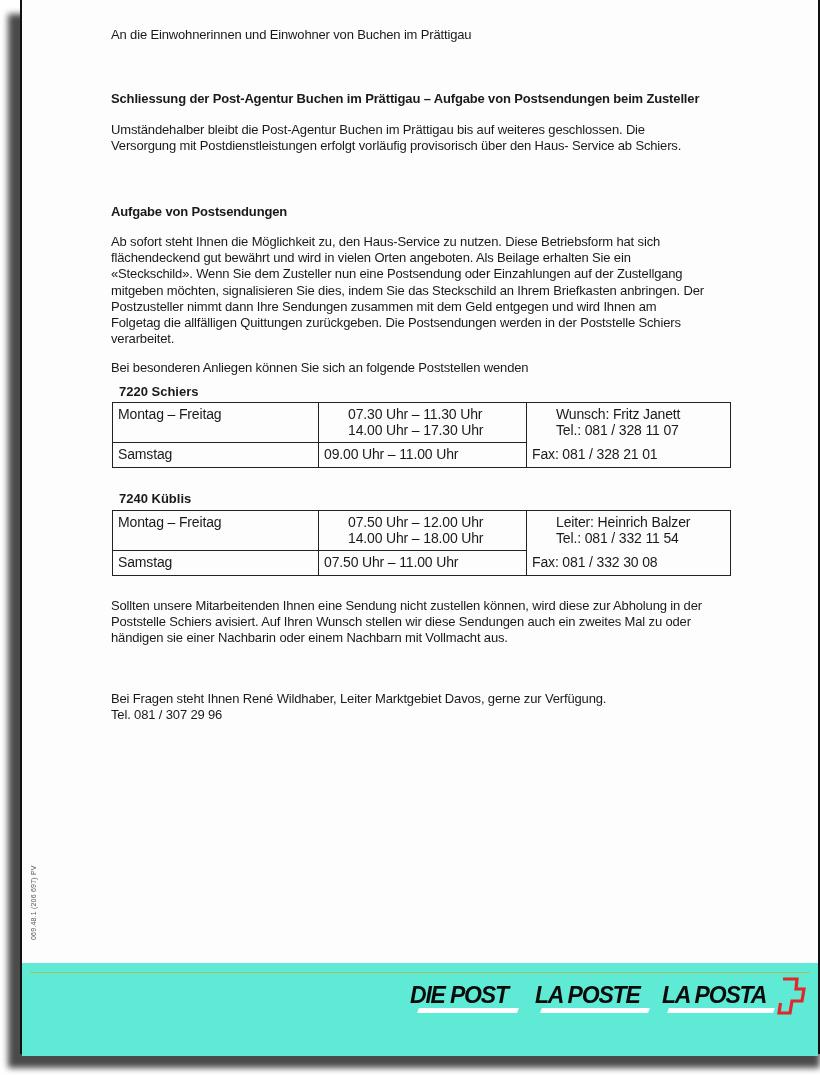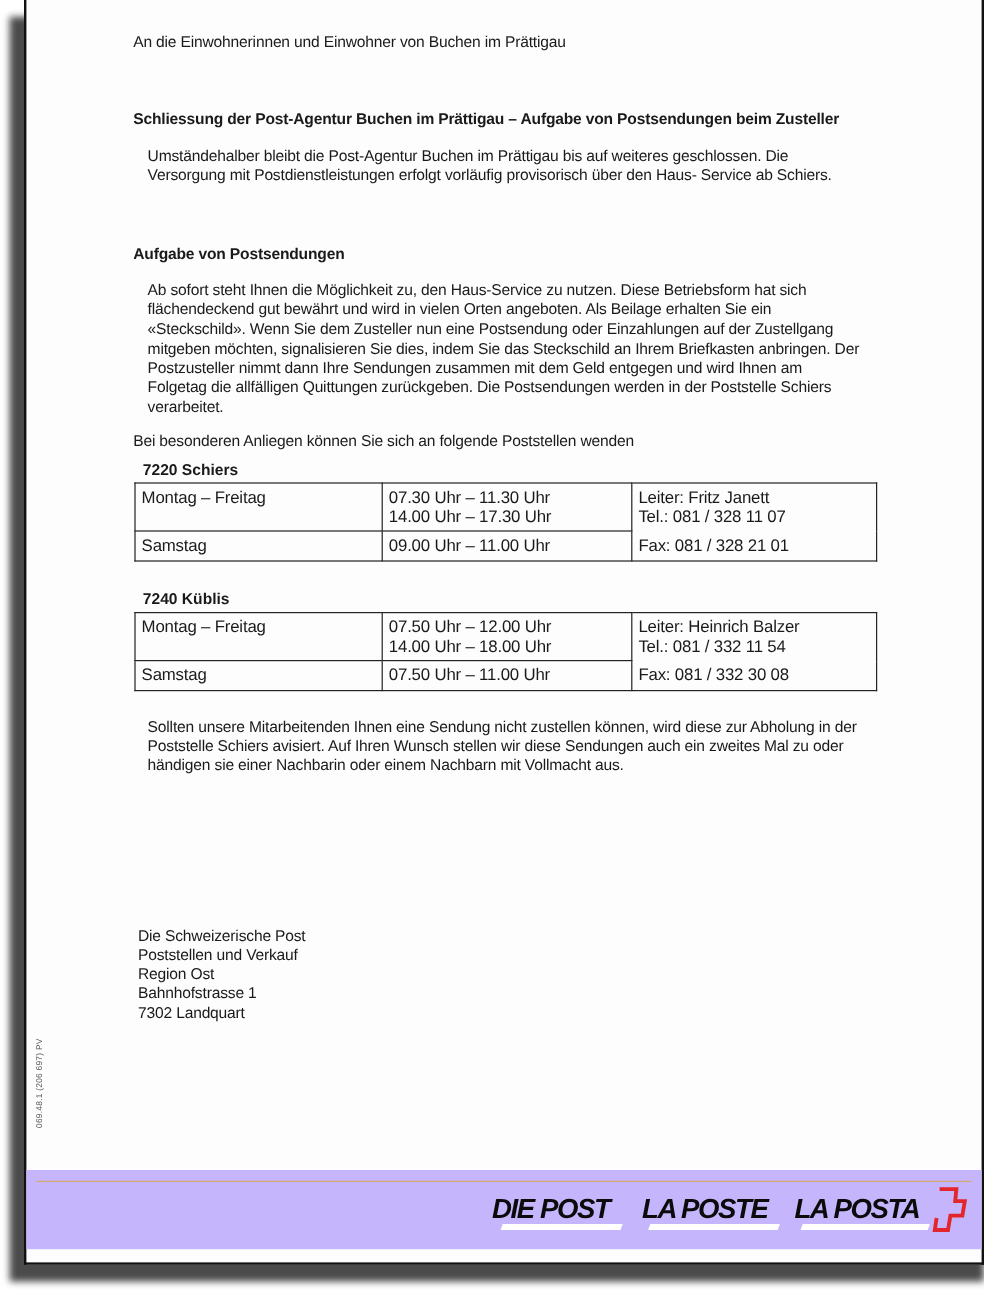--- a/index.html
+++ b/index.html
@@ -11,39 +11,39 @@
       position: absolute; left: 8px; top: 14px; width: 812px; height: 1054px;
       background: #4a4a4a; filter: blur(3px);
     }
     .page {
       position: absolute; left: 20px; top: 0; width: 796px; height: 1052px;
       background: #fdfdfd; border-left: 2px solid #111; border-right: 2px solid #111; border-bottom: 2px solid #111;
       box-sizing: content-box;
     }
     .txt { position: absolute; font-size: 13px; line-height: 16px; white-space: nowrap; letter-spacing: -0.15px; }
     .bold { font-weight: bold; }
-    .para { position: absolute; font-size: 13px; line-height: 16.2px; letter-spacing: -0.15px; white-space: pre-line; margin-left: 12px; }
+    .para { position: absolute; font-size: 13px; line-height: 16.2px; letter-spacing: -0.15px; white-space: pre-line; }
     .post-title { position: absolute; font-size: 13px; font-weight: bold; }
     table.hours {
       position: absolute; border-collapse: collapse; font-size: 14px; letter-spacing: -0.15px;
     }
     table.hours td { border: 1.5px solid #222; vertical-align: top; padding: 3px 5px 2px 5px; line-height: 16px; }
     table.hours td.c1 { width: 195px; }
     table.hours td.c2 { width: 197px; }
     table.hours td.c3 { width: 193px; }
     table.hours tr.r1 td { height: 34px; }
     table.hours tr.r2 td { height: 19px; }
-    .contact-line { display: block; }
+    .contact-line { display: block; margin-left: 24px; }
     .fax { display: block; margin-top: 8px; }
     .vert-code {
       position: absolute; left: 8px; top: 940px; transform: rotate(-90deg); transform-origin: left top;
       font-size: 7px; color: #555; white-space: nowrap; letter-spacing: 0.2px;
     }
     .band {
-      position: absolute; left: 0; top: 963px; width: 796px; height: 66px; background: #c4b5fd; margin-top: 12px;
+      position: absolute; left: 0; top: 963px; width: 796px; height: 93px; background: #5eead4;
     }
     .band-line { position: absolute; left: 8px; top: 9px; width: 780px; height: 1px; background: #e2a010; opacity: 0.6; }
     .logo { position: absolute; top: 15px; height: 40px; }
     .logo-word {
       position: absolute; top: 4px; font-weight: bold; font-style: italic; font-size: 23px; letter-spacing: -1.2px;
       color: #0b0b0b; white-space: nowrap;
     }
     .logo-underline { position: absolute; top: 30px; height: 5px; background: #ffffff; transform: skewX(-20deg); }
     .cross { position: absolute; left: 748px; top: 12px; width: 36px; height: 42px; }
   </style>
@@ -76,21 +76,21 @@
   <div class="post-title" style="left:97px; top:384px;text-align:center;">7220 Schiers</div>
   <table class="hours" style="left:90px; top:402px;">
     <tbody>
         <tr class="r1">
       <td class="c1">Montag – Freitag</td>
       <td class="c2">
         <span class="contact-line">07.30 Uhr – 11.30 Uhr</span>
         <span class="contact-line">14.00 Uhr – 17.30 Uhr</span>
       </td>
       <td class="c3" rowspan="2">
-        <span class="contact-line">Leiter: Fritz Janett</span>
+        <span class="contact-line">Wunsch: Fritz Janett</span>
         <span class="contact-line">Tel.: 081 / 328 11 07</span>
         <span class="fax">Fax: 081 / 328 21 01</span>
       </td>
     </tr>
     <tr class="r2">
       <td class="c1">Samstag</td>
       <td class="c2">09.00 Uhr – 11.00 Uhr</td>
     </tr>
   </tbody>
     </table>
@@ -114,28 +114,23 @@
       <td class="c1">Samstag</td>
       <td class="c2">07.50 Uhr – 11.00 Uhr</td>
     </tr>
   </tbody>
     </table>
 
   <div class="para" style="left:89px; top:598px;">Sollten unsere Mitarbeitenden Ihnen eine Sendung nicht zustellen können, wird diese zur Abholung in der
 Poststelle Schiers avisiert. Auf Ihren Wunsch stellen wir diese Sendungen auch ein zweites Mal zu oder
 händigen sie einer Nachbarin oder einem Nachbarn mit Vollmacht aus.</div>
 
+  <div class="para" style="left:89px; top:691px;">Bei Fragen steht Ihnen René Wildhaber, Leiter Marktgebiet Davos, gerne zur Verfügung.
+Tel. 081 / 307 29 96</div>
 
-  <div style="position:absolute; left:93px; top:772px; font-size:13px; line-height:16px; letter-spacing:-0.15px;">
-    <div>Die Schweizerische Post</div>
-    <div>Poststellen und Verkauf</div>
-    <div>Region Ost</div>
-    <div>Bahnhofstrasse 1</div>
-    <div>7302 Landquart</div>
-  </div>
 
   <div class="vert-code">069.48.1 (206 697) PV</div>
 
   <div class="band">
     <div class="band-line"></div>
 
     <div class="logo" style="left:388px; width:110px;">
       <div class="logo-underline" style="left:8px; width:100px;"></div>
       <div class="logo-word" style="left:0;">DIE POST</div>
     </div>

